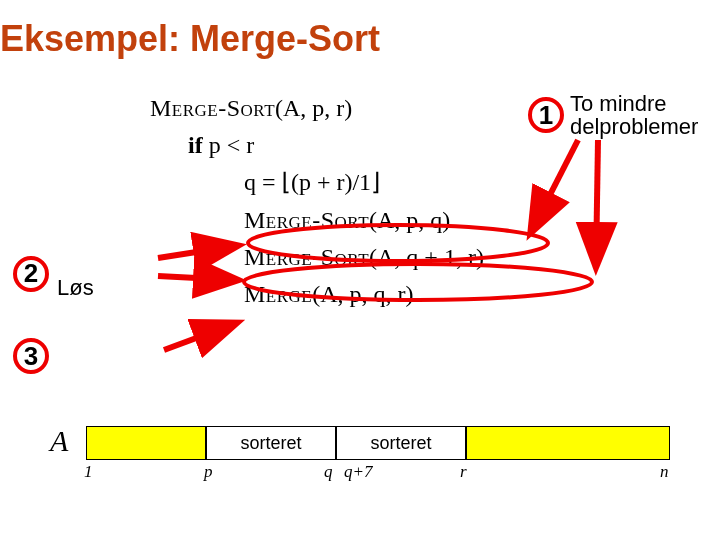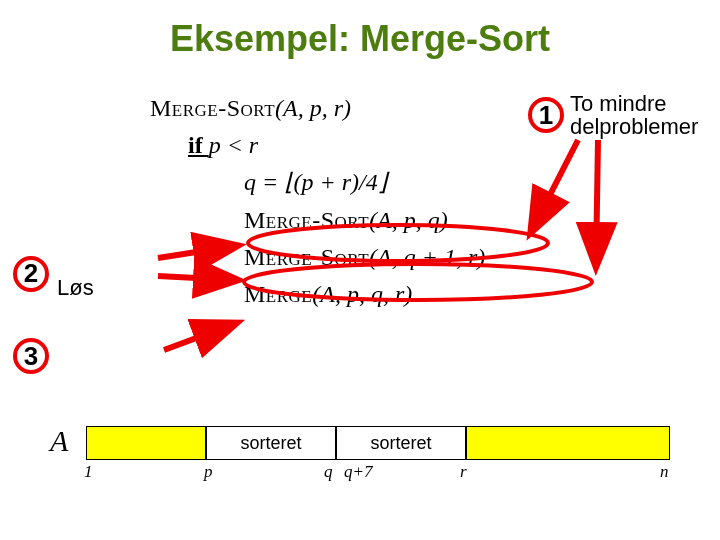--- a/index.html
+++ b/index.html
@@ -1,24 +1,24 @@
 <!DOCTYPE html>
 <html><head>
 <meta charset="utf-8">
 <style>
   * { box-sizing: border-box; margin: 0; padding: 0; }
   html, body { width: 720px; height: 540px; font-family: Arial, Helvetica, sans-serif; background: #fff; overflow: hidden; }
   .slide { position: relative; width: 720px; height: 540px; }
-  .title { position: absolute; top: 18px; left: 0; width: 100%; text-align: center; font-size: 36px; font-weight: bold; color: #4d7c0f; }
+  .title { position: absolute; top: 18px; left: 0; width: 100%; font-size: 36px; font-weight: bold; color: #c2410c; }
 
   .pseudo { position: absolute; top: 90px; left: 150px; font-family: Georgia, 'Times New Roman', serif; font-size: 24px; line-height: 1.55; }
   .pseudo .line { white-space: nowrap; }
   .sc { font-variant: small-caps; letter-spacing: 0.5px; }
-  .kw { font-weight: bold; text-decoration: underline; }
-  .italic { font-style: italic; font-family: Georgia, 'Times New Roman', serif; }
+  .kw { font-weight: bold; }
+  .italic { font-family: Georgia, 'Times New Roman', serif; }
   .ind1 { padding-left: 38px; }
   .ind2 { padding-left: 94px; }
 
   .circled { display: inline-flex; align-items: center; justify-content: center; width: 36px; height: 36px; border: 4px solid #e00; border-radius: 50%; font-size: 26px; font-weight: bold; color: #000; }
 
   .step1 { position: absolute; top: 92px; left: 528px; display: flex; align-items: center; gap: 6px; }
   .step1-text { font-size: 22px; line-height: 1.05; color: #000; }
 
   .step2 { position: absolute; top: 248px; left: 13px; display: flex; align-items: center; gap: 8px; }
   .step2-text { font-size: 22px; line-height: 1.05; color: #000; margin-top: 28px; }
@@ -46,21 +46,21 @@
   <div class="title">Eksempel: Merge-Sort</div>
 
   <div class="pseudo">
     <div class="line">
       <span class="sc">Merge-Sort</span><span class="italic">(A, p, r)</span>
     </div>
     <div class="line ind1">
       <span class="kw">if </span><span class="italic">p &lt; r</span>
     </div>
     <div class="line ind2">
-      <span class="italic">q = ⌊(p + r)/4⌋</span>
+      <span class="italic">q = ⌊(p + r)/1⌋</span>
     </div>
     <div class="line ind2">
       <span class="sc">Merge-Sort</span><span class="italic">(A, p, q)</span>
     </div>
     <div class="line ind2">
       <span class="sc">Merge-Sort</span><span class="italic">(A, q + 1, r)</span>
     </div>
     <div class="line ind2">
       <span class="sc">Merge</span><span class="italic">(A, p, q, r)</span>
     </div>

